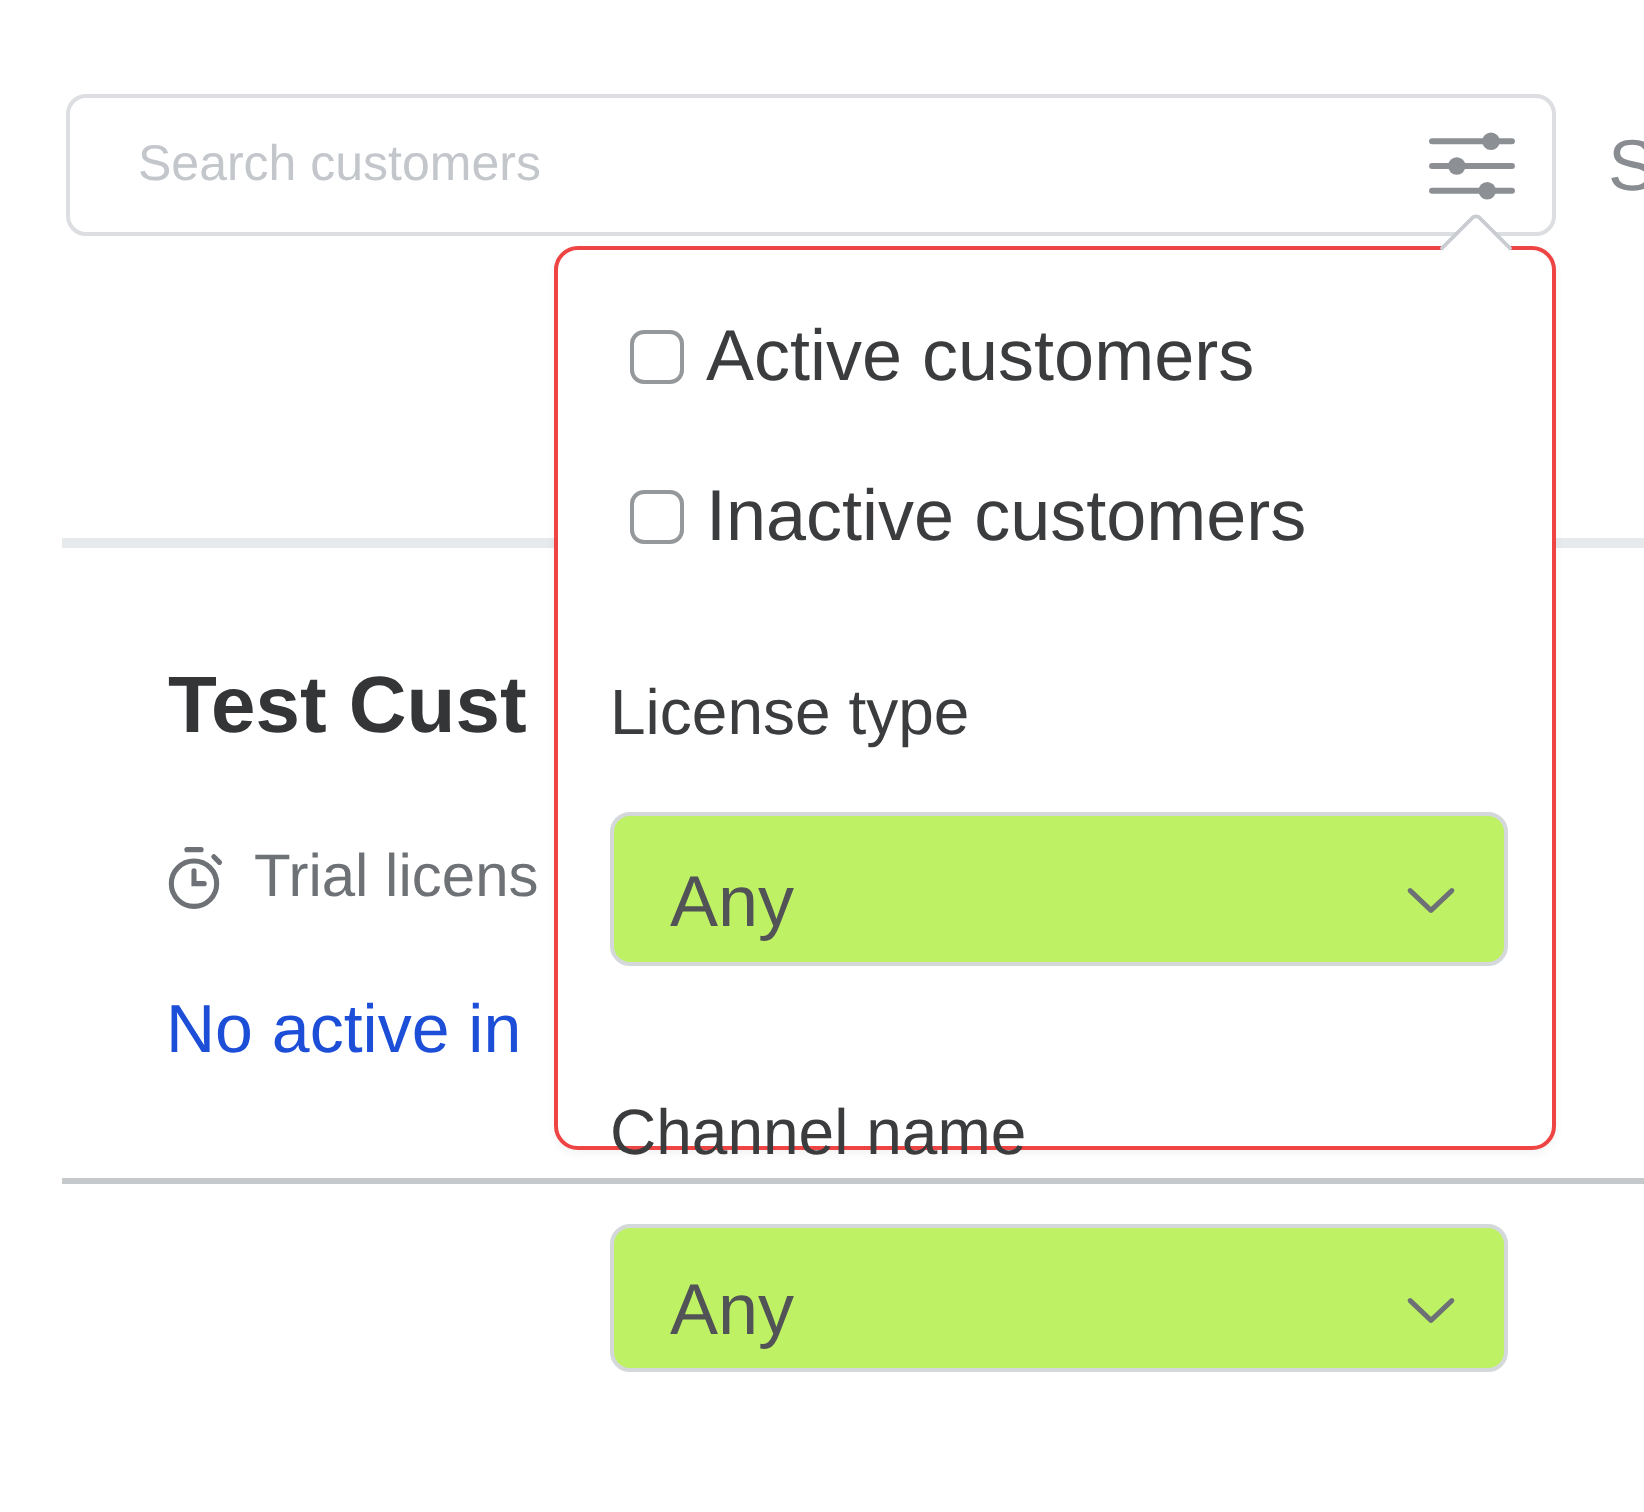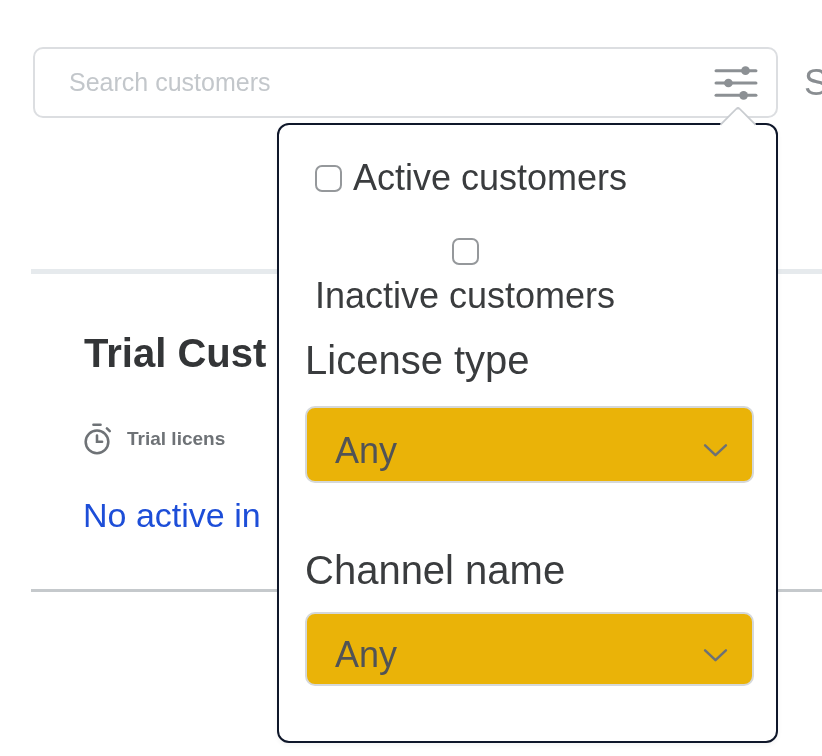--- a/index.html
+++ b/index.html
@@ -9,22 +9,22 @@
   }
   
   .divider{position:absolute;left:31px;width:791px;z-index:1;}
   .divider-1{top:269px;height:5px;background:#e6eaed;}
   .divider-2{top:589px;height:3px;background:#c5c9cc;}
   .customer-title{
     position:absolute;left:84px;top:330px;margin:0;z-index:1;
     font-size:40px;font-weight:700;color:#333537;white-space:nowrap;line-height:1.15;
   }
   .trial-row{
-    position:absolute;left:80px;top:422px;z-index:1;display:flex;align-items:center;gap:13px;
-    color:#6e7276;font-size:19px;white-space:nowrap;font-weight:bold;
+    position:absolute;left:80px;top:422px;z-index:1;display:flex;align-items:flex-start;gap:13px;
+    color:#6e7276;font-size:30px;white-space:nowrap;
   }
   .no-active{
     position:absolute;left:83px;top:496px;z-index:1;
     color:#1d4ed8;font-size:34px;white-space:nowrap;
   }
   
   .search-bar{
     position:absolute;left:33px;top:47px;width:745px;height:71px;box-sizing:border-box;
     border:2px solid #dcdee1;border-radius:10px;background:#fff;z-index:2;
     display:flex;align-items:center;
@@ -37,63 +37,63 @@
   .filter-btn{
     border:none;background:transparent;padding:0;margin:0 16px 0 0;cursor:pointer;
     display:flex;align-items:center;justify-content:center;width:48px;height:48px;
   }
   .sort-clip{
     position:absolute;left:804px;top:62px;z-index:2;
     font-size:36px;color:#898d91;white-space:nowrap;
   }
   
   .popover{
-    position:absolute;left:277px;top:123px;width:501px;height:620px;box-sizing:border-box;
-    background:#fff;border:2px solid #0f172a;border-radius:12px;z-index:5;
+    position:absolute;left:277px;top:123px;width:501px;height:452px;box-sizing:border-box;
+    background:#fff;border:2px solid #ef4444;border-radius:12px;z-index:5;
     box-shadow:0 2px 5px rgba(0,0,0,0.05);
   }
   .notch{
     position:absolute;left:446px;top:-14px;width:24px;height:24px;background:#fff;
     transform:rotate(45deg);
     border-top:2px solid #c9ccd0;border-left:2px solid #c9ccd0;border-top-left-radius:4px;
   }
   .cb-row{
     position:absolute;left:36px;display:flex;align-items:center;gap:11px;cursor:pointer;
     font-size:36px;color:#3a3c3e;white-space:nowrap;line-height:40px;
   }
   .cb-row-1{top:33px;}
-  .cb-row-2{top:113px;flex-direction:column;}
+  .cb-row-2{top:113px;}
   .checkbox{
     width:27px;height:27px;box-sizing:border-box;flex:0 0 auto;
     border:2px solid #95989b;border-radius:7px;background:#fff;
   }
   .field-label{
-    position:absolute;left:26px;font-size:40px;color:#3a3c3e;white-space:nowrap;line-height:1;
+    position:absolute;left:26px;font-size:32px;color:#3a3c3e;white-space:nowrap;line-height:1;
   }
   .label-license{top:215px;}
   .label-channel{top:425px;}
   .select{
     position:absolute;left:26px;width:449px;box-sizing:border-box;cursor:pointer;
-    border:2px solid #d5d8da;border-radius:10px;background:#eab308;
+    border:2px solid #d5d8da;border-radius:10px;background:#bef264;
     display:flex;align-items:center;justify-content:space-between;
     padding:12px 24px 0 28px;font-size:36px;color:#515356;
   }
   .select-license{top:281px;height:77px;}
   .select-channel{top:487px;height:74px;}
   .icon{display:block;}
 </style>
 </head>
 <body>
 
 <div class="screen">
 
   <div class="divider divider-1"></div>
   <div class="divider divider-2"></div>
 
-  <h2 class="customer-title">Trial Cust</h2>
+  <h2 class="customer-title">Test Cust</h2>
 
   <div class="trial-row">
     <svg class="icon" viewBox="0 0 24 24" width="34" height="34" fill="none" stroke="#6e7276" stroke-width="1.8" stroke-linecap="round">
       <circle cx="12" cy="14" r="8"></circle>
       <path d="M12 9.5 v4.5 h3.6"></path>
       <path d="M9.5 2 h5"></path>
       <path d="M19 4.5 l2 2"></path>
     </svg>
     <span>Trial licens</span>
   </div>

